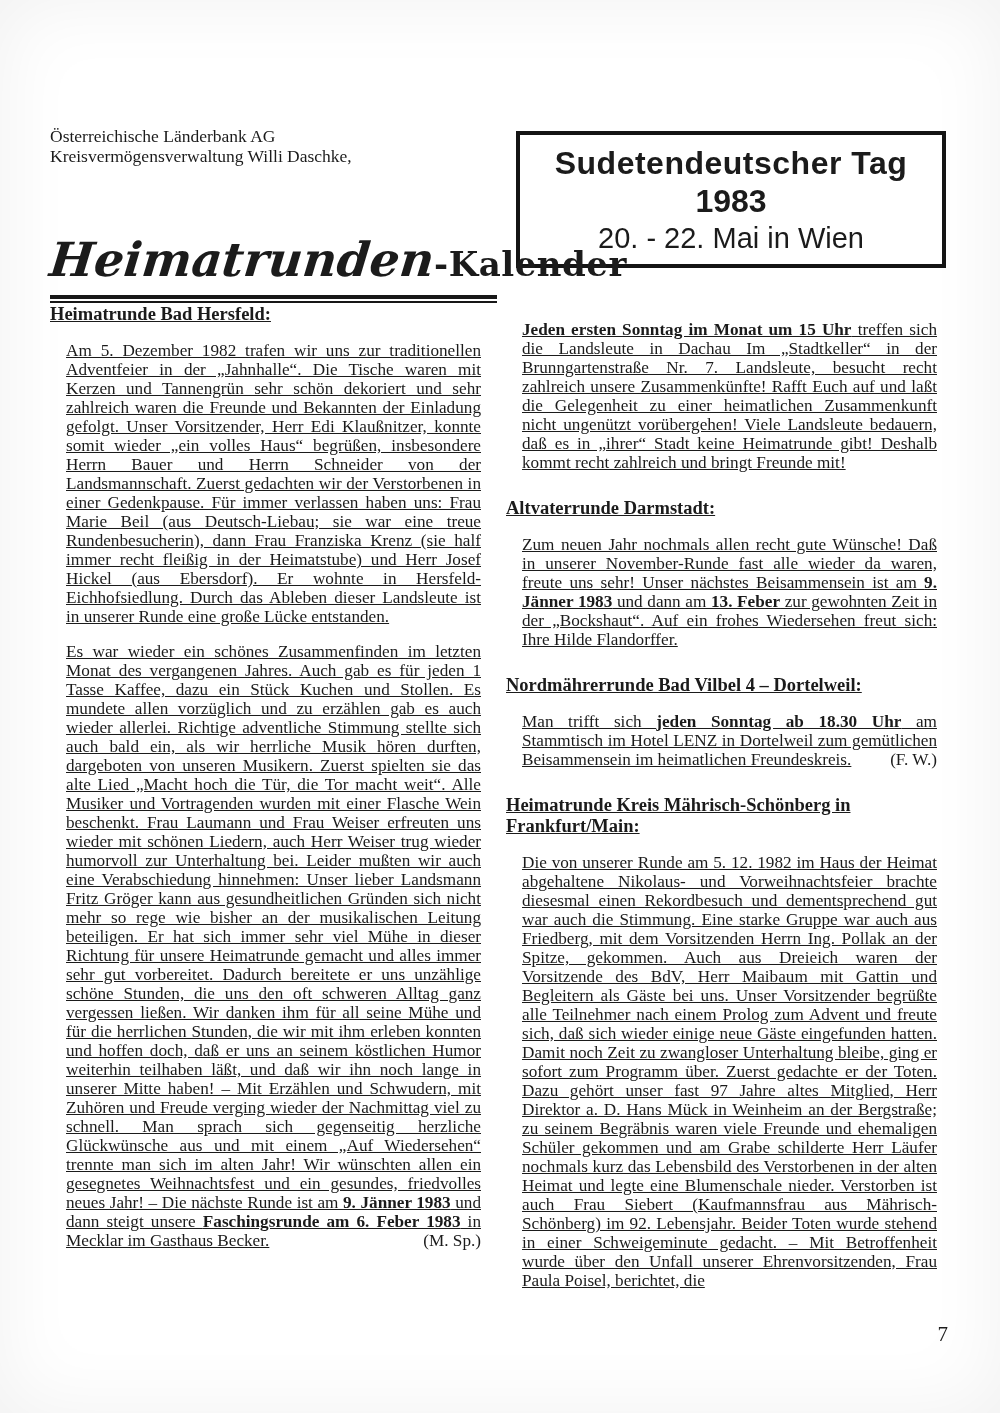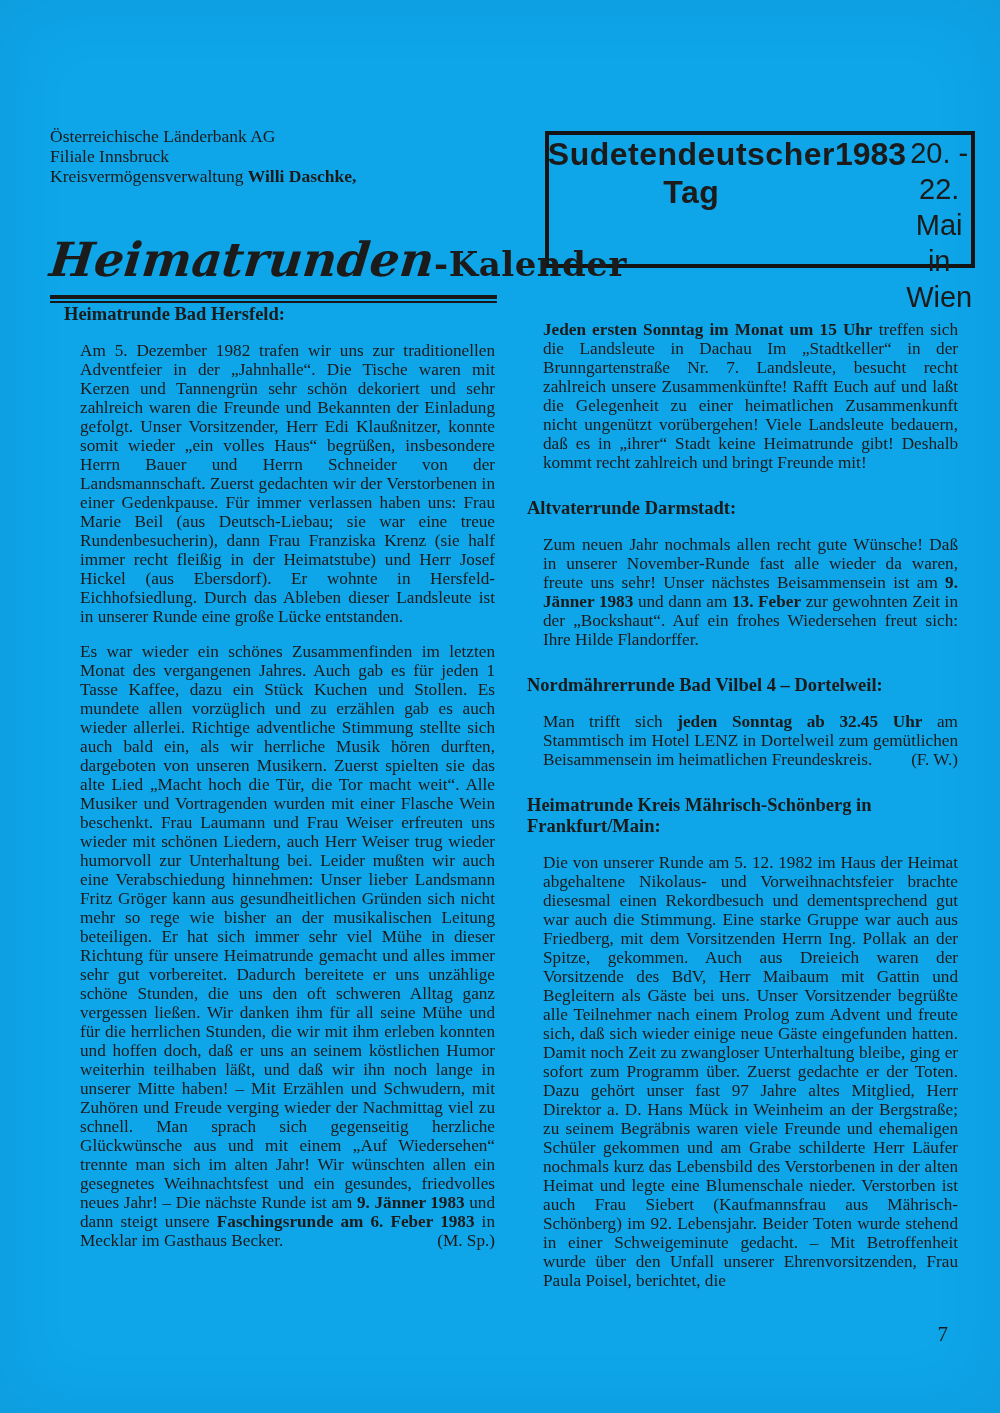--- a/index.html
+++ b/index.html
@@ -1,47 +1,47 @@
 <!DOCTYPE html>
 <html lang="de"><head>
 <meta charset="utf-8">
 <style>
   html, body { margin: 0; padding: 0; background: #e9e7e2; }
   .page {
     position: relative;
     width: 1000px;
     height: 1413px;
     margin: 0 auto;
-    background: #0ea5e9;
+    background: #ffffff;
     box-shadow: inset 0 0 80px rgba(0,0,0,0.06);
     color: #1b1b1b;
     font-family: "Liberation Serif", serif;
     overflow: hidden;
   }
 
   
   .address {
     position: absolute;
     left: 50px; top: 126px;
     font-size: 17.5px;
     line-height: 20px;
   }
   .address p { margin: 0; }
-  .address .b { font-weight: bold; margin-top: 15px; }
+  .address .b { font-weight: normal; margin-top: 15px; }
 
   
   .announce-box {
     position: absolute;
-    left: 545px; top: 131px;
+    left: 516px; top: 131px;
     width: 430px; height: 137px;
     border: 4px solid #141414;
     box-sizing: border-box;
     text-align: center;
     font-family: "Liberation Sans", sans-serif;
-    display: flex; flex-direction: row; justify-content: center;
+    display: flex; flex-direction: column; justify-content: center;
   }
   .announce-box .box-title { font-size: 32px; font-weight: bold; line-height: 38px; letter-spacing: 0.5px; }
   .announce-box .box-year  { font-size: 32px; font-weight: bold; line-height: 38px; }
   .announce-box .box-dates { font-size: 29px; font-weight: normal; line-height: 36px; }
 
   
   .masthead {
     position: absolute;
     left: 50px; top: 232px;
     width: 447px;
@@ -66,24 +66,25 @@
     margin-top: 8px;
     height: 8px;
     box-sizing: border-box;
     border-top: 4px solid #171717;
     border-bottom: 2px solid #171717;
   }
 
   
   .columns {
     position: absolute;
-    left: 64px; top: 304px;
+    left: 50px; top: 304px;
     width: 910px;
     display: flex;
-    gap: 16px;
+    gap: 9px;
+    text-decoration: underline;
   }
   .col { width: 447px; }
 
   .col h3 {
     margin: 0 0 5px 0;
     font-size: 18.5px;
     line-height: 21px;
     font-weight: bold;
   }
   .col h3.spaced { margin-top: 26px; }
@@ -104,21 +105,20 @@
     font-size: 21px;
   }
 </style>
 </head>
 <body>
 
 <div class="page">
 
   <div class="address">
     <p>Österreichische Länderbank AG</p>
-    <p>Filiale Innsbruck</p>
     <p><span>Kreisvermögensverwaltung </span><span class="b">Willi Daschke,</span></p>
   </div>
 
   <div class="announce-box">
     <div class="box-title">Sudetendeutscher Tag</div>
     <div class="box-year">1983</div>
     <div class="box-dates">20. - 22. Mai in Wien</div>
   </div>
 
   <div class="masthead">
@@ -134,21 +134,21 @@
       <p class="just"><span>Es war wieder ein schönes Zusammenfinden im letzten Monat des vergangenen Jahres. Auch gab es für jeden 1 Tasse Kaffee, dazu ein Stück Kuchen und Stollen. Es mundete allen vorzüglich und zu erzählen gab es auch wieder allerlei. Richtige adventliche Stimmung stellte sich auch bald ein, als wir herrliche Musik hören durften, dargeboten von unseren Musikern. Zuerst spielten sie das alte Lied „Macht hoch die Tür, die Tor macht weit“. Alle Musiker und Vortragenden wurden mit einer Flasche Wein beschenkt. Frau Laumann und Frau Weiser erfreuten uns wieder mit schönen Liedern, auch Herr Weiser trug wieder humorvoll zur Unterhaltung bei. Leider mußten wir auch eine Verabschiedung hinnehmen: Unser lieber Landsmann Fritz Gröger kann aus gesundheitlichen Gründen sich nicht mehr so rege wie bisher an der musikalischen Leitung beteiligen. Er hat sich immer sehr viel Mühe in dieser Richtung für unsere Heimatrunde gemacht und alles immer sehr gut vorbereitet. Dadurch bereitete er uns unzählige schöne Stunden, die uns den oft schweren Alltag ganz vergessen ließen. Wir danken ihm für all seine Mühe und für die herrlichen Stunden, die wir mit ihm erleben konnten und hoffen doch, daß er uns an seinem köstlichen Humor weiterhin teilhaben läßt, und daß wir ihn noch lange in unserer Mitte haben! – Mit Erzählen und Schwudern, mit Zuhören und Freude verging wieder der Nachmittag viel zu schnell. Man sprach sich gegenseitig herzliche Glückwünsche aus und mit einem „Auf Wiedersehen“ trennte man sich im alten Jahr! Wir wünschten allen ein gesegnetes Weihnachtsfest und ein gesundes, friedvolles neues Jahr! – Die nächste Runde ist am </span><span class="b">9. Jänner 1983</span><span> und dann steigt unsere </span><span class="b">Faschingsrunde am 6. Feber 1983</span><span> in Mecklar im Gasthaus Becker.</span><span class="sig">(M. Sp.)</span></p>
     </div>
 
     <div class="col">
       <p class="just"><span class="b">Jeden ersten Sonntag im Monat um 15 Uhr</span><span> treffen sich die Landsleute in Dachau Im „Stadtkeller“ in der Brunngartenstraße Nr. 7. Landsleute, besucht recht zahlreich unsere Zusammenkünfte! Rafft Euch auf und laßt die Gelegenheit zu einer heimatlichen Zusammenkunft nicht ungenützt vorübergehen! Viele Landsleute bedauern, daß es in „ihrer“ Stadt keine Heimatrunde gibt! Deshalb kommt recht zahlreich und bringt Freunde mit!</span></p>
 
       <h3 class="spaced">Altvaterrunde Darmstadt:</h3>
       <p class="just"><span>Zum neuen Jahr nochmals allen recht gute Wünsche! Daß in unserer November-Runde fast alle wieder da waren, freute uns sehr! Unser nächstes Beisammensein ist am </span><span class="b">9. Jänner 1983</span><span> und dann am </span><span class="b">13. Feber</span><span> zur gewohnten Zeit in der „Bockshaut“. Auf ein frohes Wiedersehen freut sich: Ihre Hilde Flandorffer.</span></p>
 
       <h3 class="spaced">Nordmährerrunde Bad Vilbel 4 – Dortelweil:</h3>
-      <p class="just"><span>Man trifft sich </span><span class="b">jeden Sonntag ab 32.45 Uhr</span><span> am Stammtisch im Hotel LENZ in Dortelweil zum gemütlichen Beisammensein im heimatlichen Freundeskreis.</span><span class="sig">(F. W.)</span></p>
+      <p class="just"><span>Man trifft sich </span><span class="b">jeden Sonntag ab 18.30 Uhr</span><span> am Stammtisch im Hotel LENZ in Dortelweil zum gemütlichen Beisammensein im heimatlichen Freundeskreis.</span><span class="sig">(F. W.)</span></p>
 
       <h3 class="spaced">Heimatrunde Kreis Mährisch-Schönberg in Frankfurt/Main:</h3>
       <p class="just">Die von unserer Runde am 5. 12. 1982 im Haus der Heimat abgehaltene Nikolaus- und Vorweihnachtsfeier brachte diesesmal einen Rekordbesuch und dementsprechend gut war auch die Stimmung. Eine starke Gruppe war auch aus Friedberg, mit dem Vorsitzenden Herrn Ing. Pollak an der Spitze, gekommen. Auch aus Dreieich waren der Vorsitzende des BdV, Herr Maibaum mit Gattin und Begleitern als Gäste bei uns. Unser Vorsitzender begrüßte alle Teilnehmer nach einem Prolog zum Advent und freute sich, daß sich wieder einige neue Gäste eingefunden hatten. Damit noch Zeit zu zwangloser Unterhaltung bleibe, ging er sofort zum Programm über. Zuerst gedachte er der Toten. Dazu gehört unser fast 97 Jahre altes Mitglied, Herr Direktor a. D. Hans Mück in Weinheim an der Bergstraße; zu seinem Begräbnis waren viele Freunde und ehemaligen Schüler gekommen und am Grabe schilderte Herr Läufer nochmals kurz das Lebensbild des Verstorbenen in der alten Heimat und legte eine Blumenschale nieder. Verstorben ist auch Frau Siebert (Kaufmannsfrau aus Mährisch-Schönberg) im 92. Lebensjahr. Beider Toten wurde stehend in einer Schweigeminute gedacht. – Mit Betroffenheit wurde über den Unfall unserer Ehrenvorsitzenden, Frau Paula Poisel, berichtet, die</p>
     </div>
 
   </div>
 
   <div class="page-number">7</div>
 
 </div>

